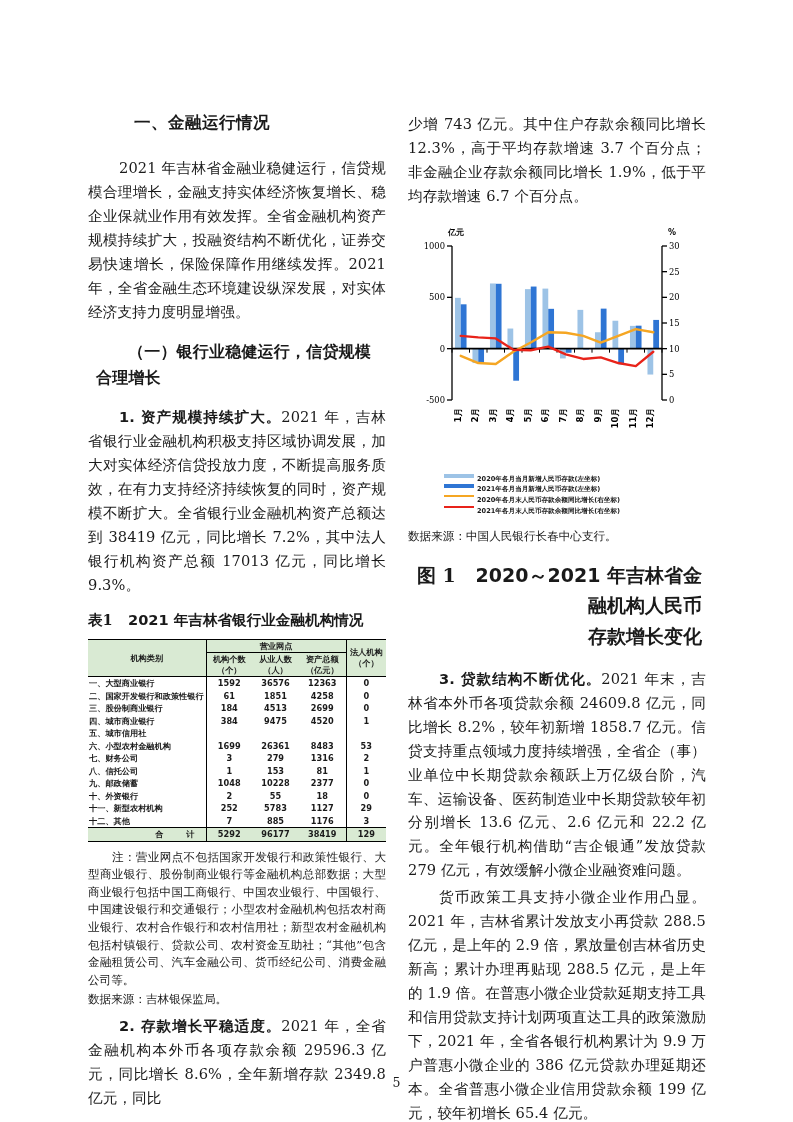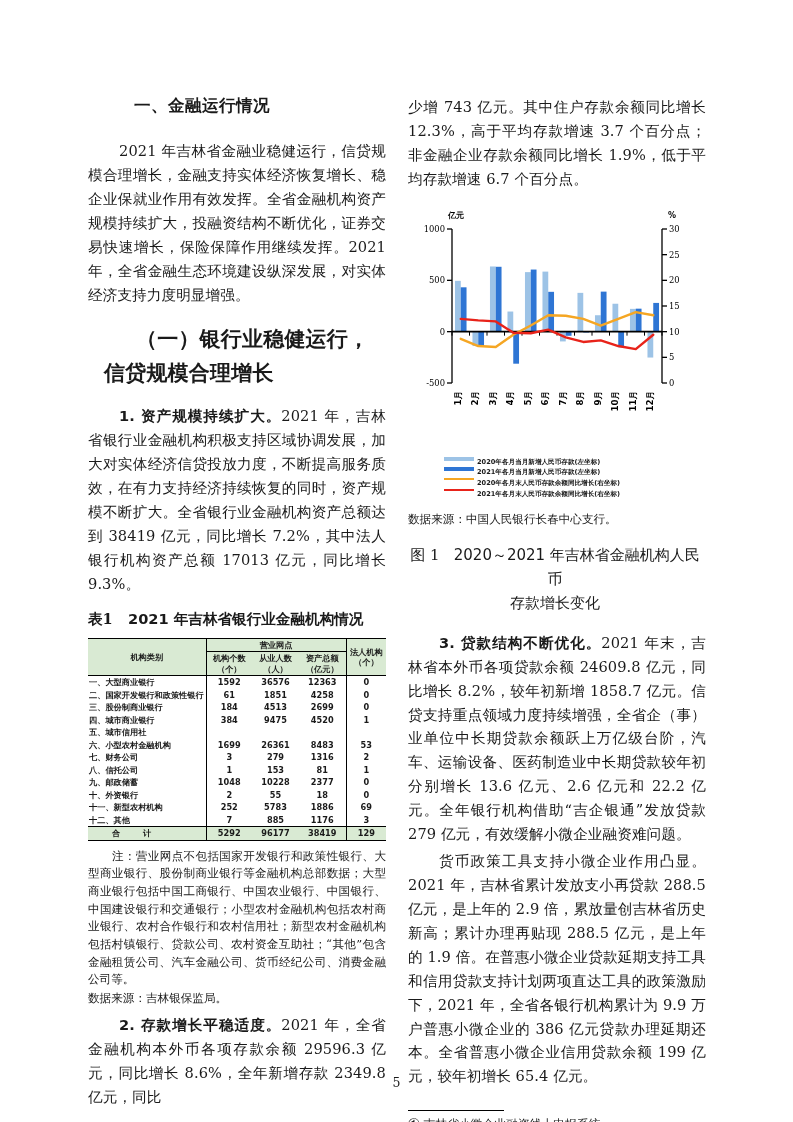--- a/index.html
+++ b/index.html
@@ -11,39 +11,39 @@
     color:#1a1a1a;
     position:relative;
     overflow:hidden;
   }
   .page{
     position:absolute;inset:0;
     padding:0;
   }
   .col{
     position:absolute;
-    top:95px;
+    top:112px;
     width:298px;
   }
   .col-left{left:88px;}
   .col-right{left:408px;}
 
   h1.sec-title{
     font-family:"DejaVu Sans","Liberation Sans",sans-serif;
     font-weight:bold;
     font-size:16.5px;
     margin:0 0 22px 0;
     padding-left:46px;
     letter-spacing:0.5px;
   }
   h2.sub-title{
     font-family:"DejaVu Sans","Liberation Sans",sans-serif;
     font-weight:bold;
-    font-size:21px;
-    margin:16px 0 14px 16px;
+    font-size:16px;
+    margin:16px 0 14px 8px;
     text-indent:32px;
     line-height:1.62;
     letter-spacing:0.2px;
   }
   p.body{
     font-size:14.6px;
     line-height:1.64;
     margin:0 0 3px 0;
     text-indent:31px;
     text-align:justify;
@@ -87,21 +87,21 @@
   .bdr-bot{border-bottom:1.4px solid #000;}
   .bdr-thin-bot{border-bottom:0.8px solid #000;}
   .vline{border-left:1.1px solid #000;}
   .vline-r{border-right:1.1px solid #000;}
   td.lbl{text-align:left;padding-left:3px;}
   td.val{text-align:center;}
   tr.total td{
     background:#d9ead3;
     text-align:center;
   }
-  tr.total td.lbl{letter-spacing:10px;padding-left:24px;text-align:left;}
+  tr.total td.lbl{letter-spacing:10px;padding-left:24px;text-align:right;}
 
   .note{
     font-size:11.6px;
     line-height:1.52;
     margin:7px 0 0 0;
     text-indent:24px;
     text-align:justify;
   }
   .src{
     font-size:11.6px;
@@ -124,23 +124,23 @@
   .legend .row{display:flex;align-items:flex-start;white-space:nowrap;}
   .legend .swatch{
     display:inline-block;width:30px;height:4px;margin-right:3px;flex:none;
   }
   .legend .swatch.line{height:2.4px;}
   .fig-src{
     font-size:11.6px;margin:12px 0 0 0;text-indent:0;line-height:1.5;
   }
   .fig-cap{
     font-family:"DejaVu Sans","Liberation Sans",sans-serif;
-    font-weight:normal;
-    font-size:15px;
-    text-align:center;
+    font-weight:bold;
+    font-size:19px;
+    text-align:right;
     line-height:1.6;
     margin:14px 0 0 0;
   }
   .fig-cap .n{font-family:"DejaVu Serif","Liberation Serif",serif;}
 
   .footnote-rule{
     width:96px;height:0;border-top:0.9px solid #000;margin:22px 0 5px 0;
   }
   .footnote{
     font-size:11.8px;line-height:1.5;text-indent:0;margin:0;
@@ -267,22 +267,22 @@
             <td class="lbl">十、外资银行</td>
             <td class="val vline">2</td>
             <td class="val">55</td>
             <td class="val vline-r">18</td>
             <td class="val">0</td>
           </tr>
           <tr>
             <td class="lbl">十一、新型农村机构</td>
             <td class="val vline">252</td>
             <td class="val">5783</td>
-            <td class="val vline-r">1886</td>
-            <td class="val">69</td>
+            <td class="val vline-r">1127</td>
+            <td class="val">29</td>
           </tr>
           <tr>
             <td class="lbl">十二、其他</td>
             <td class="val vline">7</td>
             <td class="val">885</td>
             <td class="val vline-r">1176</td>
             <td class="val">3</td>
           </tr>
         </tbody>
       <tfoot id="tbl-foot">

